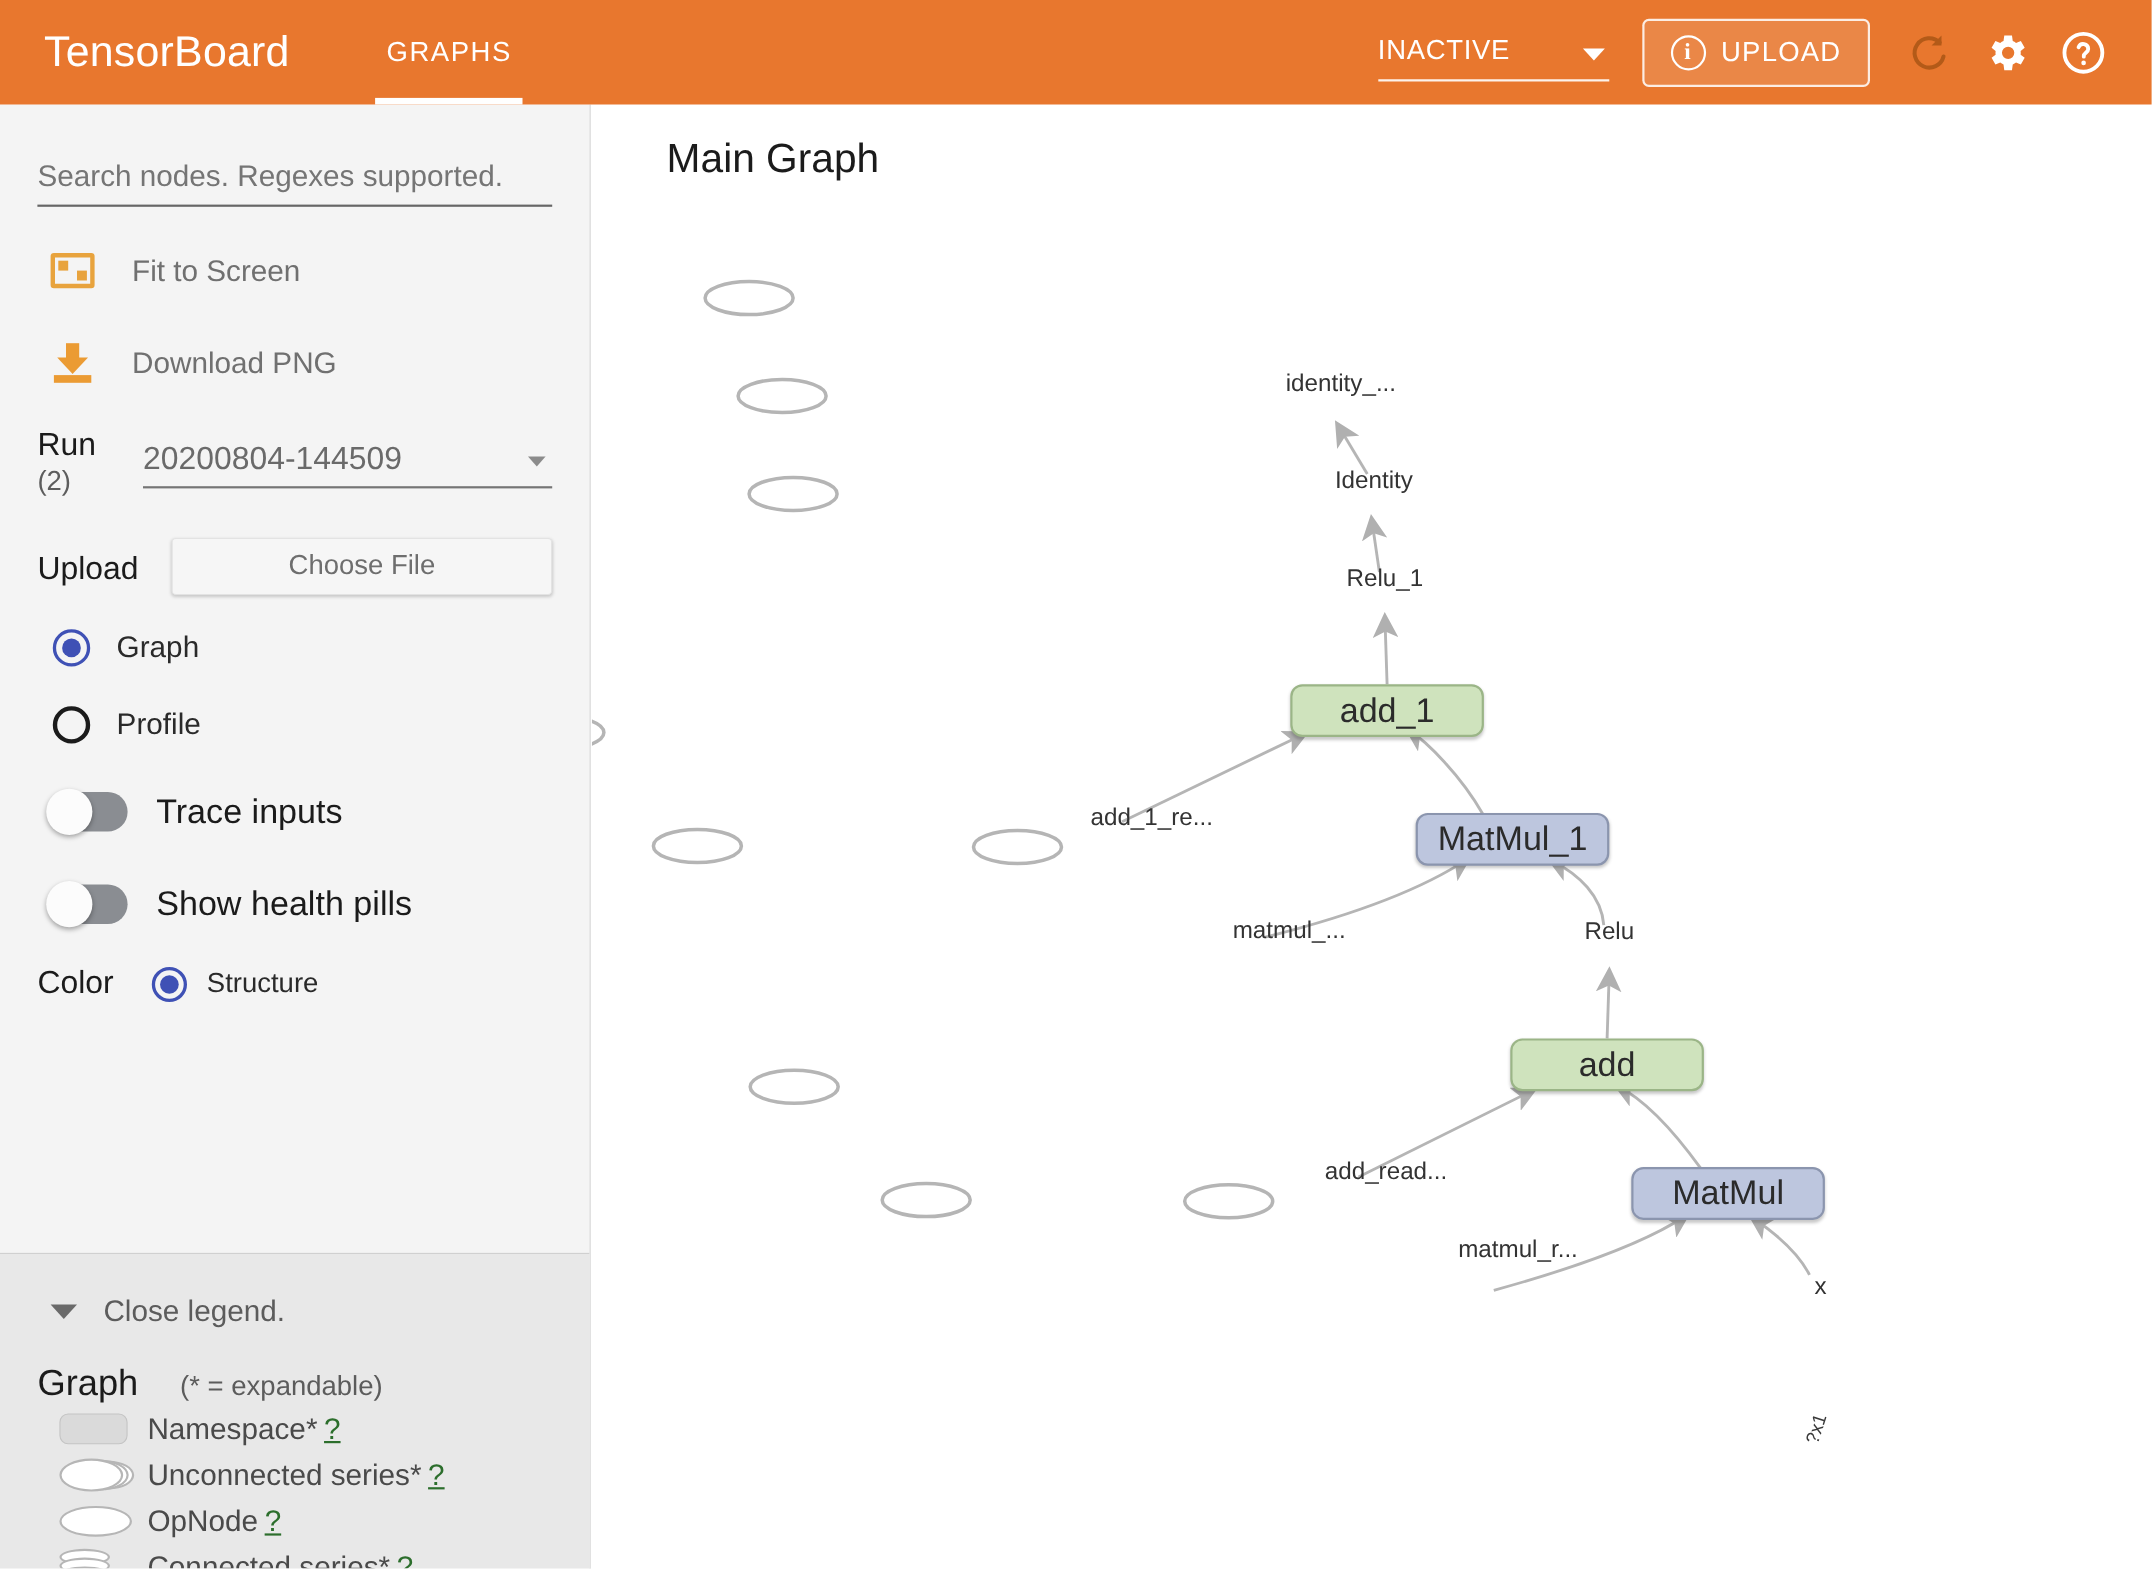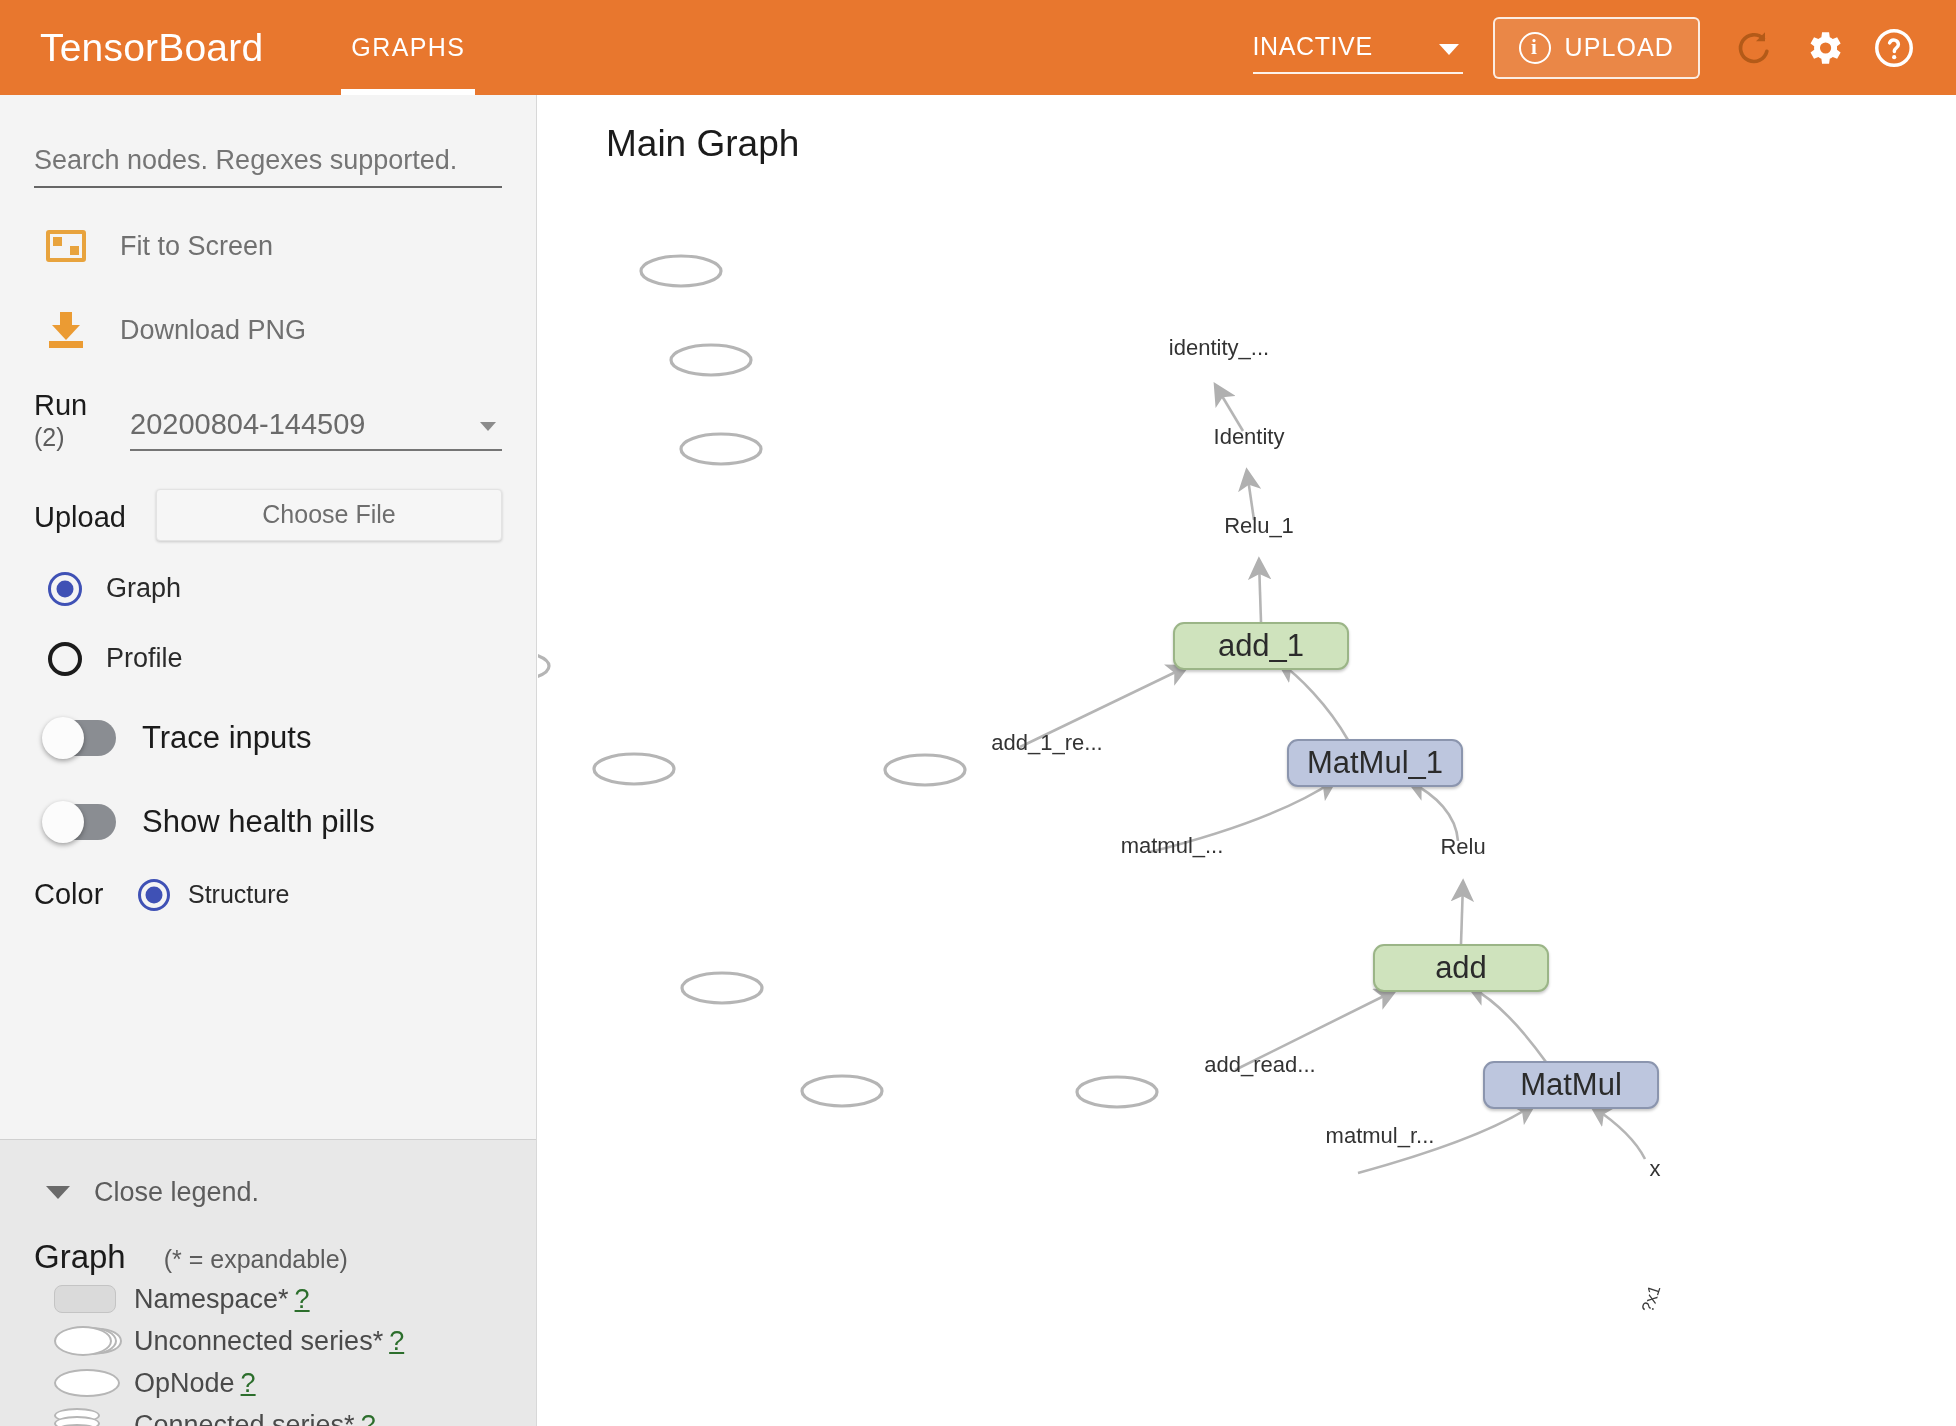--- a/index.html
+++ b/index.html
@@ -160,21 +160,21 @@
     border-left: 14px solid transparent;
     border-right: 14px solid transparent;
     border-top: 15px solid #eb9b33;
   }
   .dl-icon .bar {
     position: absolute; left: 3px; bottom: 0;
     width: 34px; height: 7px; background: #eb9b33;
   }
 
   .field-row {
-    display: flex; align-items: flex-end;
+    display: flex; align-items: center;
     margin-top: 34px;
   }
   .field-label {
     width: 96px;
     flex: none;
     font-size: 29px;
     color: #1b1b1b;
     line-height: 1.05;
   }
   .field-label .count {

